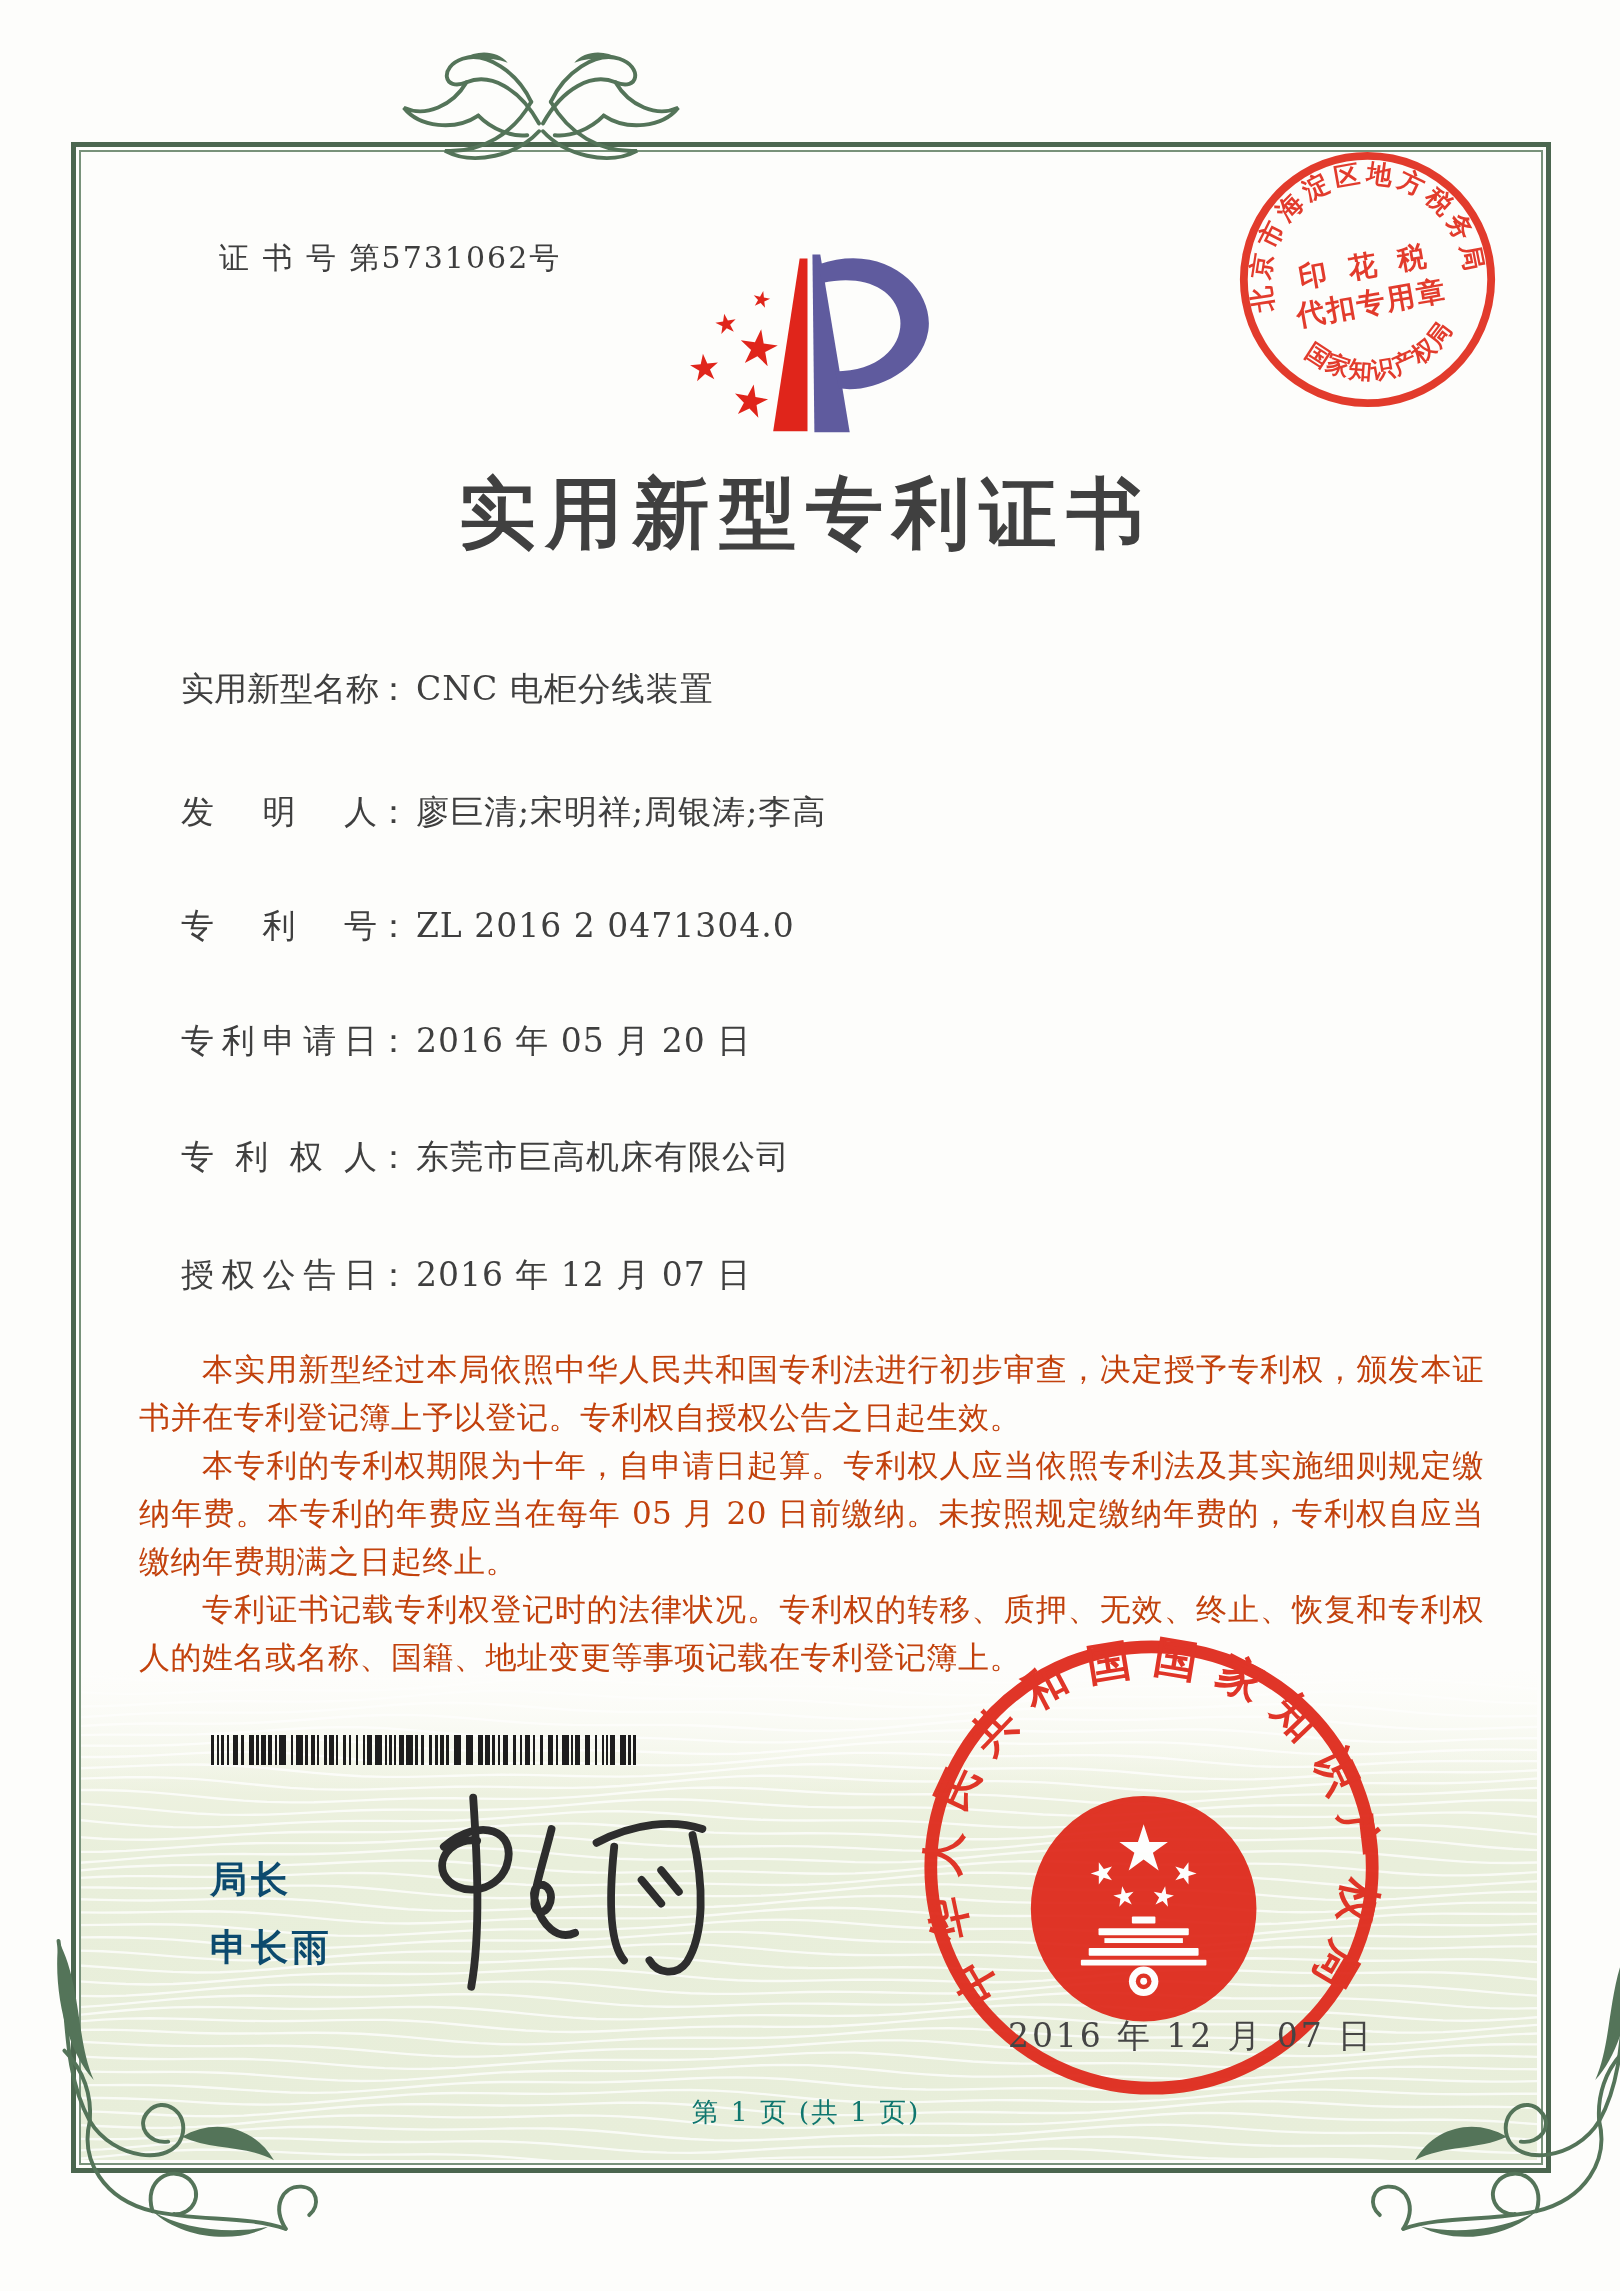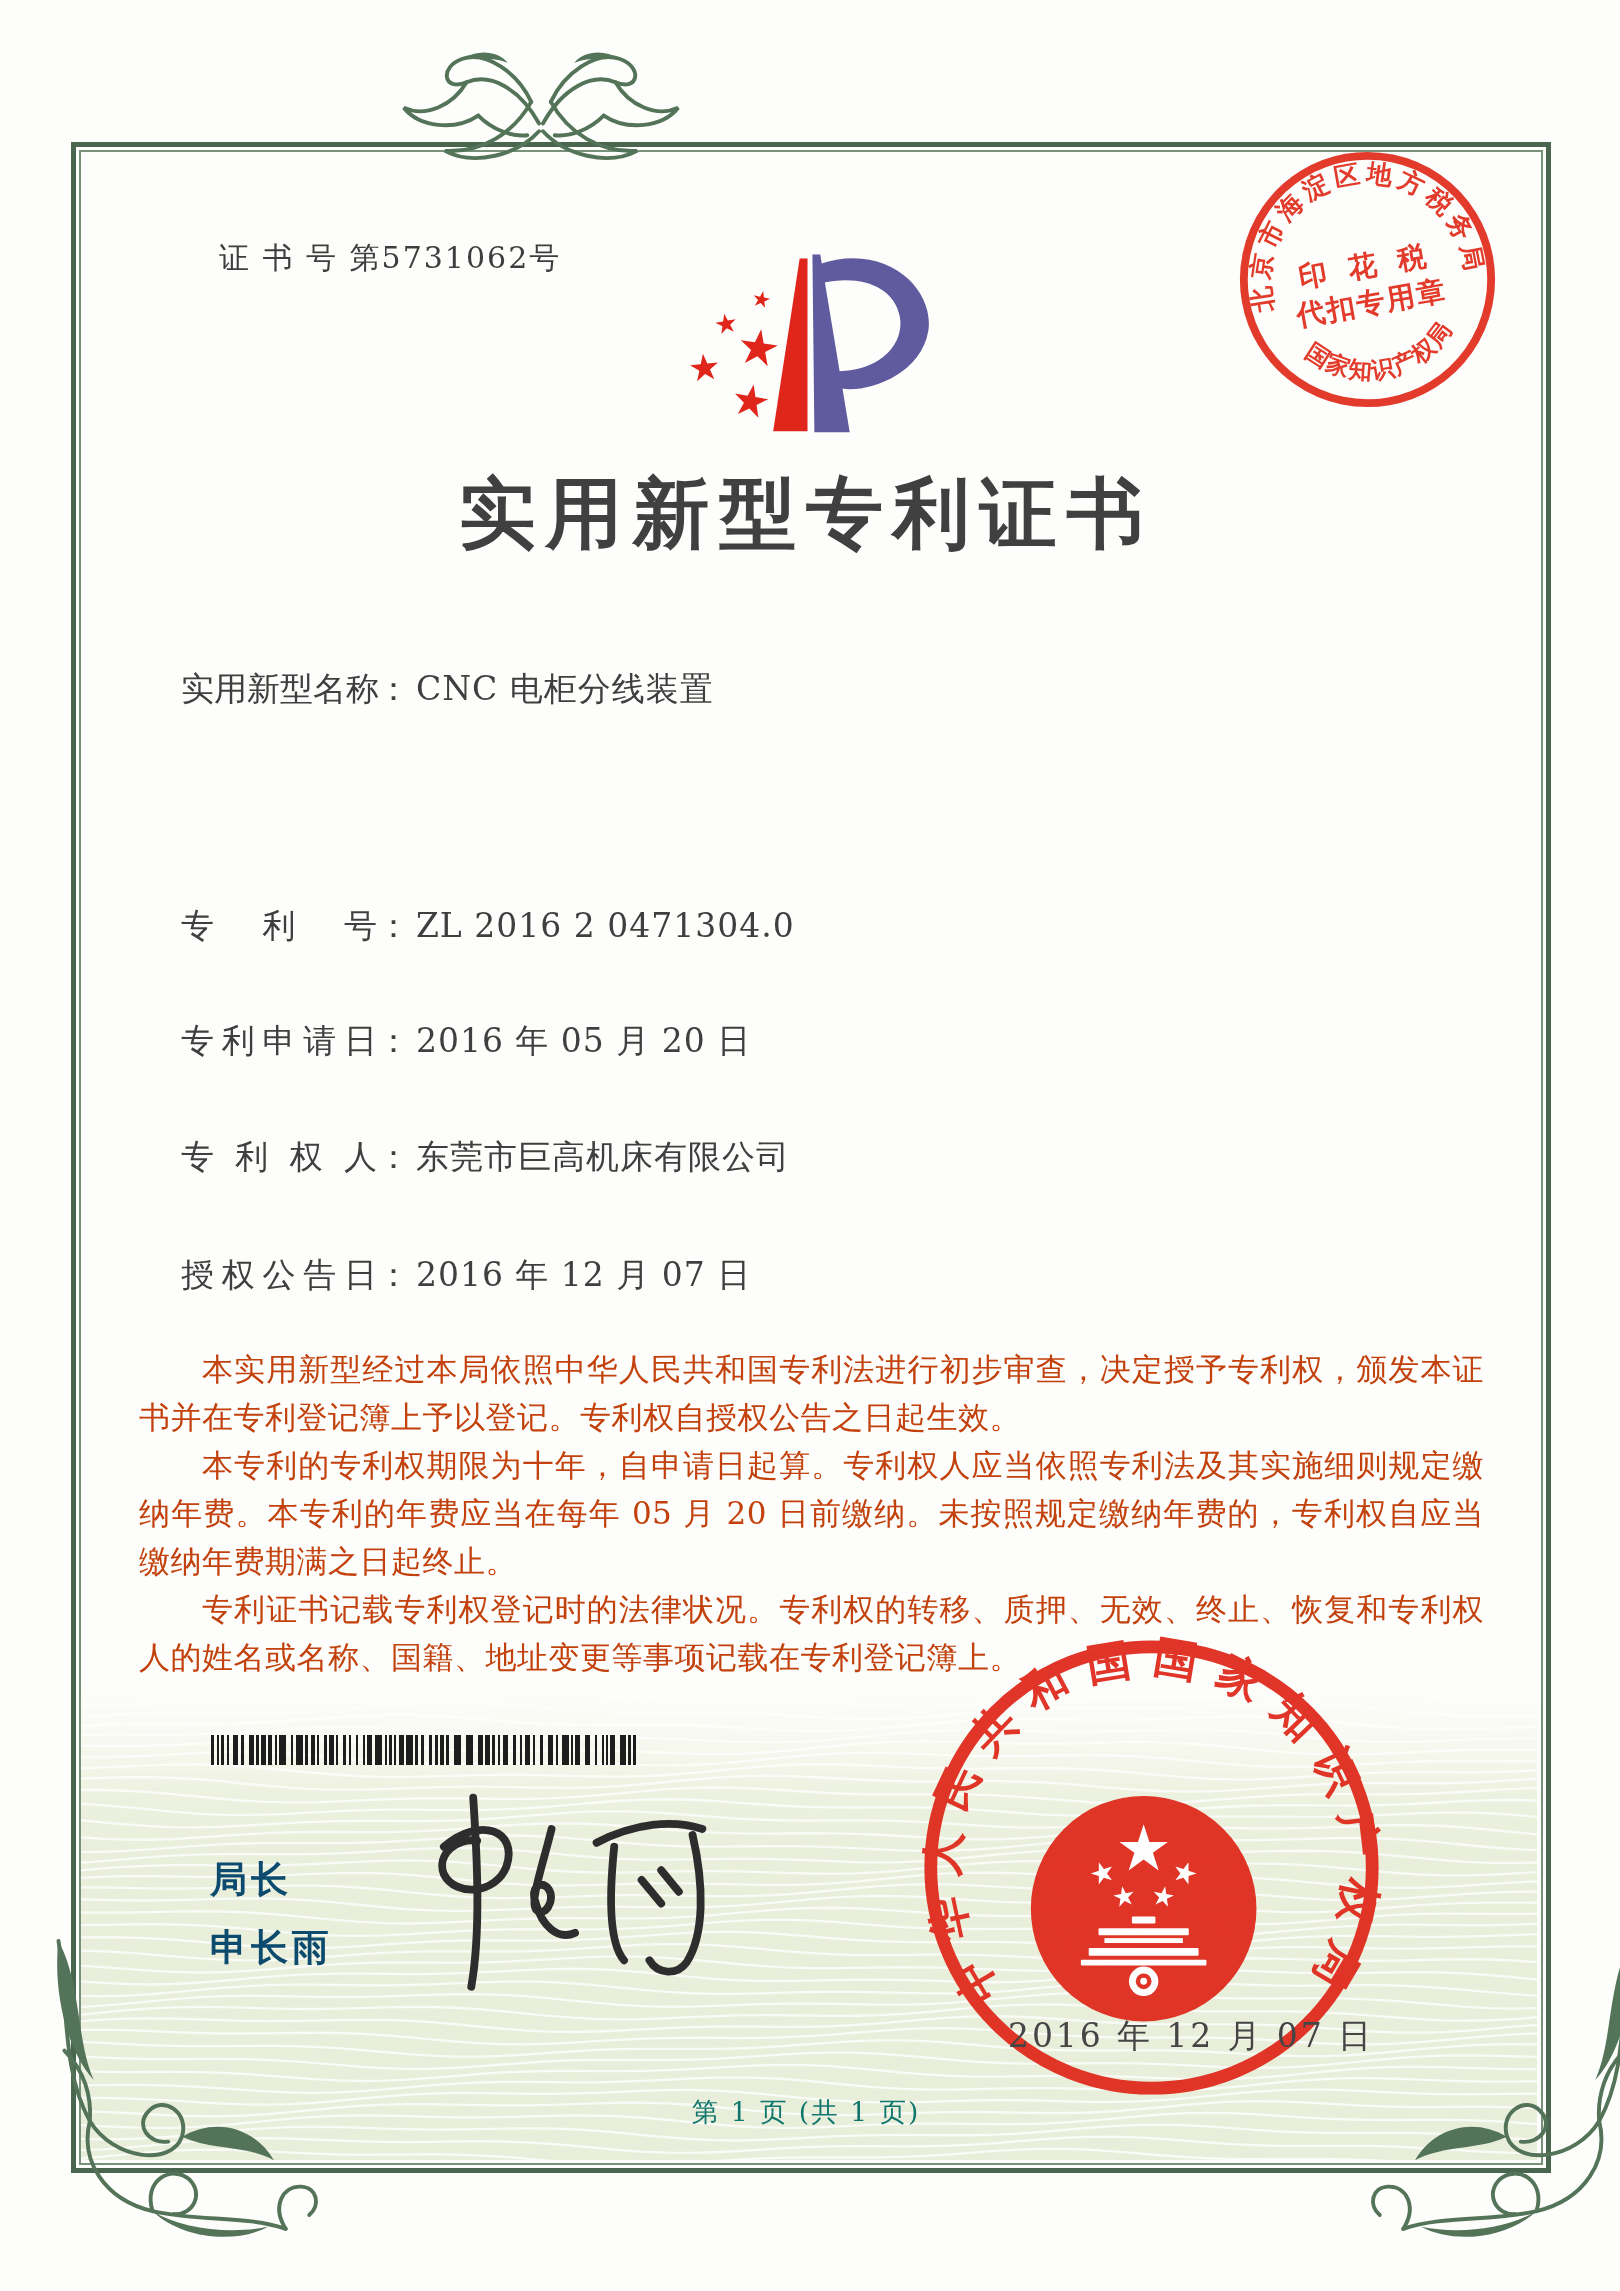--- a/index.html
+++ b/index.html
@@ -197,20 +197,23 @@
       <text x="0" y="-4" text-anchor="middle" font-size="29" font-weight="700" letter-spacing="6" font-family="'DejaVu Serif','Liberation Serif',serif">印 花 税</text>
       <text x="0" y="34" text-anchor="middle" font-size="29" font-weight="700" letter-spacing="2" font-family="'DejaVu Serif','Liberation Serif',serif">代扣专用章</text>
     </g>
   </svg>
 
   <div class="title">实用新型专利证书</div>
 
   <div class="field" style="top:667px">
     <span class="flabel">实用新型名称</span><span class="fsep">：</span><span class="fvalue">CNC 电柜分线装置</span>
   </div>
+  <div class="field" style="top:790px">
+    <span class="flabel">发明人</span><span class="fsep">：</span><span class="fvalue">廖巨清;宋明祥;周银涛;李高</span>
+  </div>
   <div class="field" style="top:904px">
     <span class="flabel">专利号</span><span class="fsep">：</span><span class="fvalue">ZL 2016 2 0471304.0</span>
   </div>
   <div class="field" style="top:1019px">
     <span class="flabel">专利申请日</span><span class="fsep">：</span><span class="fvalue">2016 年 05 月 20 日</span>
   </div>
   <div class="field" style="top:1135px">
     <span class="flabel">专利权人</span><span class="fsep">：</span><span class="fvalue">东莞市巨高机床有限公司</span>
   </div>
   <div class="field" style="top:1253px">

